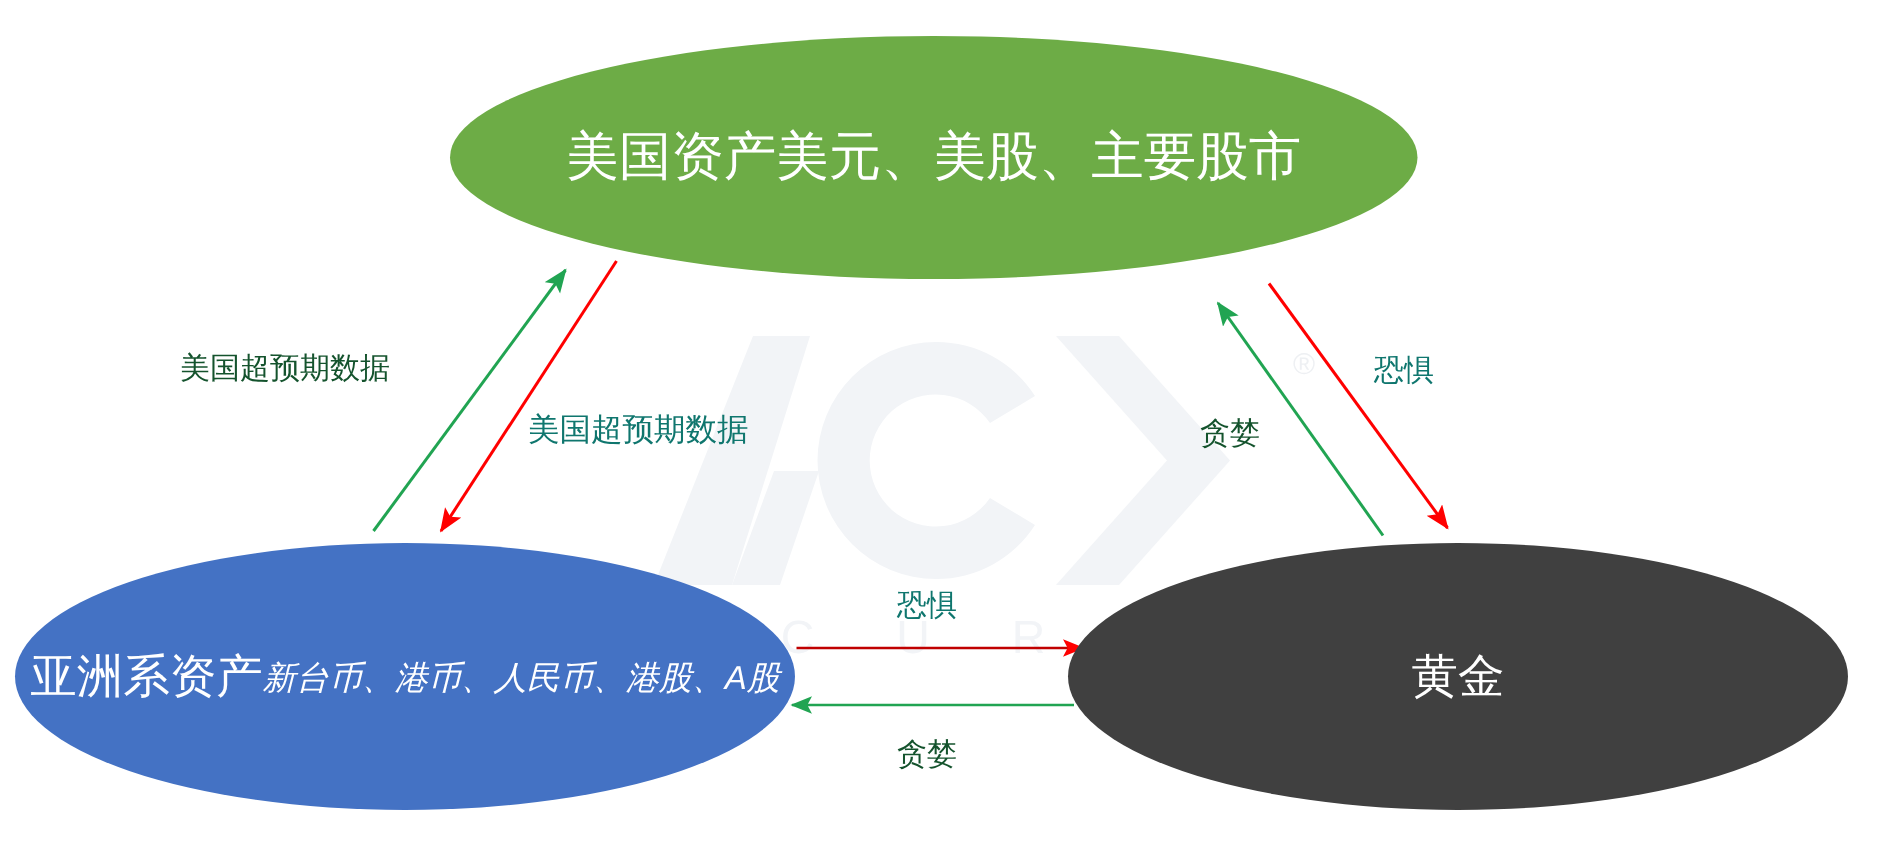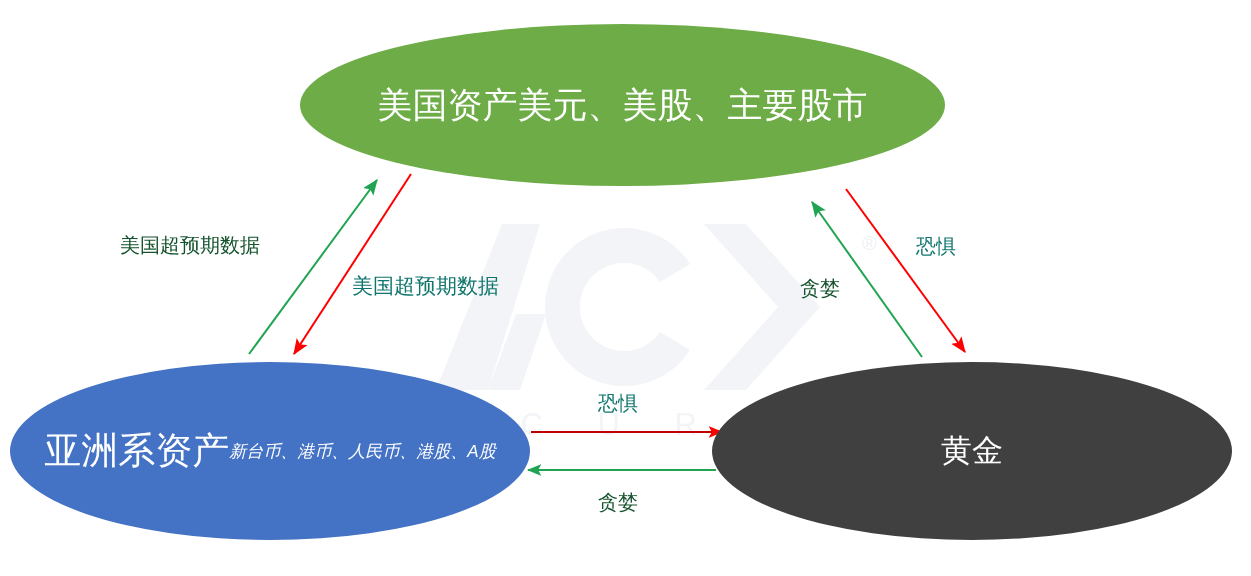--- a/index.html
+++ b/index.html
@@ -68,22 +68,22 @@
     background: #6DAC46;
   }
   .node-us .line1 { font-size: 35px; }
   .node-us .line2 { font-size: 35px; }
 
   .node-asia {
     left: 10px; top: 362px;
     width: 520px; height: 178px;
     background: #4472C4;
   }
-  .node-asia .line1 { font-size: 37px; }
-  .node-asia .line2 { font-size: 17px; font-style: italic; margin-top: 2px; }
+  .node-asia .line1 { font-size: 31px; }
+  .node-asia .line2 { font-size: 22px; font-style: italic; margin-top: 2px; }
 
   .node-gold {
     left: 712px; top: 362px;
     width: 520px; height: 178px;
     background: #404040;
   }
   .node-gold .line1 { font-size: 31px; }
 
   
   #arrows {

